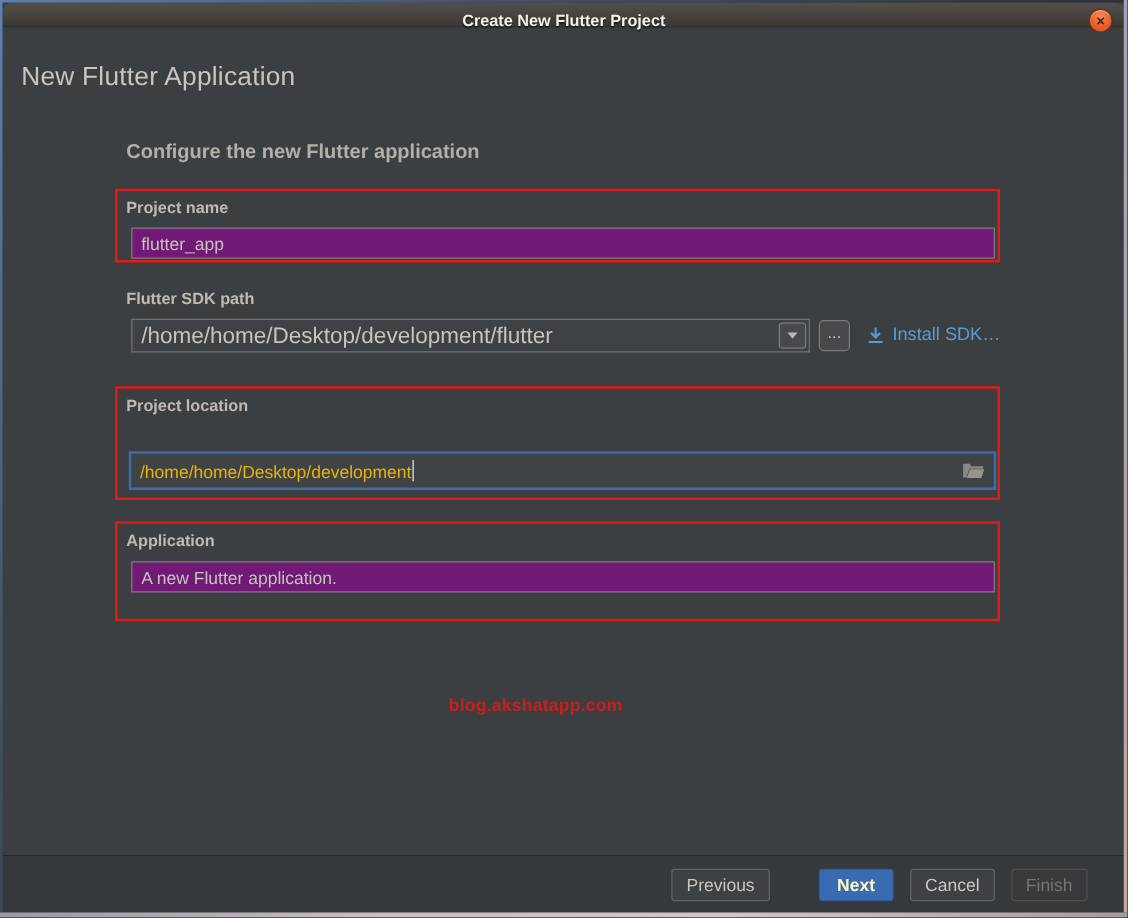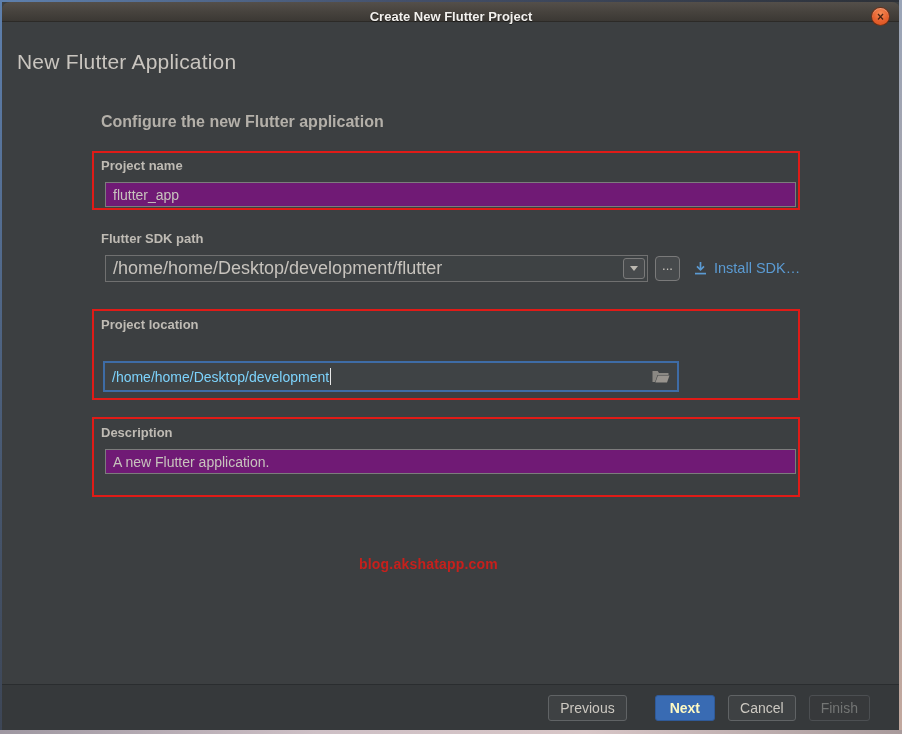--- a/index.html
+++ b/index.html
@@ -103,24 +103,24 @@
     color:#c9c5be; font-size:13px; text-align:center; line-height:18px;
   }
   .install-link {
     position:absolute; left:694px; top:260px;
     display:flex; align-items:center; gap:7px;
     color:#5b9bd3; font-size:14.5px; text-decoration:none; cursor:pointer;
   }
 
   
   .loc-field {
-    position:absolute; left:103px; top:361px; width:576px; height:31px;
+    position:absolute; left:103px; top:361px; width:694px; height:31px;
     background:#3f4345; border:2px solid #3e6ca6;
     display:flex; align-items:center; padding:0 7px;
-    color:#7dd3fc; font-size:14px;
+    color:#eab308; font-size:14px;
   }
   .caret { display:inline-block; width:1px; height:17px; background:#e8e8e8; margin-left:1px; }
   .loc-folder { margin-left:auto; display:flex; }
 
   
   .watermark {
     position:absolute; left:359px; top:556px;
     color:#c6201c; font-size:14px; font-weight:bold; letter-spacing:.2px;
   }
 
@@ -130,21 +130,21 @@
   .btn-row {
     position:absolute; right:32px; top:10px;
     display:flex; gap:13px; align-items:center;
   }
   .btn {
     height:26px; padding:0 11px; display:flex; align-items:center;
     background:#3e4143; border:1px solid #606365; border-radius:3px;
     color:#ccc8c1; font-size:14px; font-family:inherit; cursor:default;
     white-space:nowrap;
   }
-  .btn-previous { margin-right:15px;text-align:right; }
+  .btn-previous { margin-right:26px;text-align:right; }
   .btn-next {
     background:#396bb3; border-color:#2f5a99; color:#fef9c3;
     font-weight:bold; padding:0 14px;
   }
   .btn-finish { color:#737574; border-color:#4c4f52; background:#37393b; }
 </style>
 </head>
 <body>
 
 <div>
@@ -190,21 +190,21 @@
     <span>/home/home/Desktop/development</span>
     <span class="caret"></span>
     <span class="loc-folder">
       <svg width="18" height="13" viewBox="0 0 18 13" fill="#98948e">
         <path d="M0.5 1 h5.2 l1.3 1.9 h9.5 v2 h-11 l-2.4 7 H0.5 Z" opacity="0.85"></path>
         <path d="M5.9 5.4 H17.5 L15 12.4 H3.4 Z"></path>
       </svg>
     </span>
   </div>
 
-  <div class="field-label lbl-desc">Description</div>
+  <div class="field-label lbl-desc">Application</div>
   <input class="text-input inp-desc" type="text" value="A new Flutter application." style="">
 
   <div class="watermark">blog.akshatapp.com</div>
 
   <div class="footer-sep"></div>
   <div class="footer">
     <div class="btn-row">
       <button class="btn btn-previous">Previous</button>
       <button class="btn btn-next">Next</button>
       <button class="btn btn-cancel">Cancel</button>

